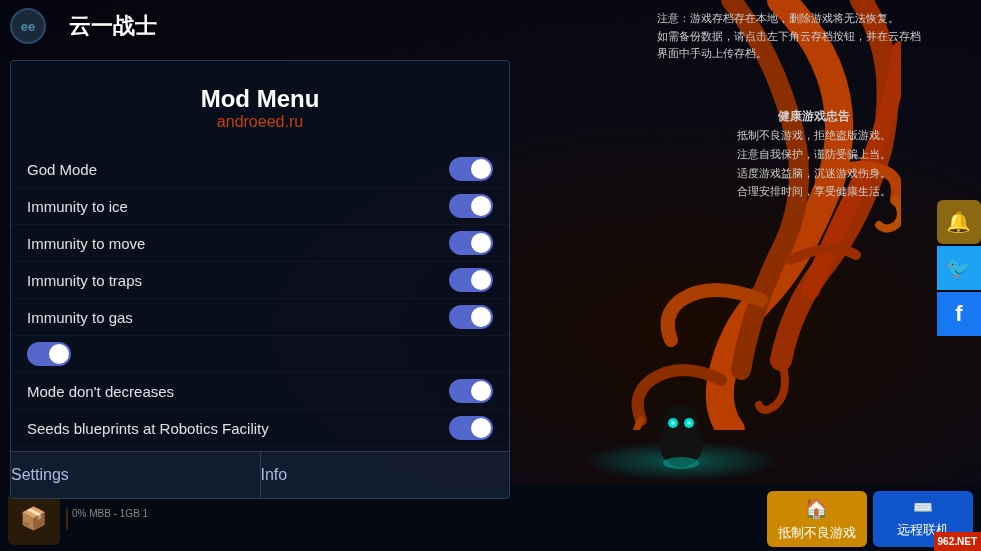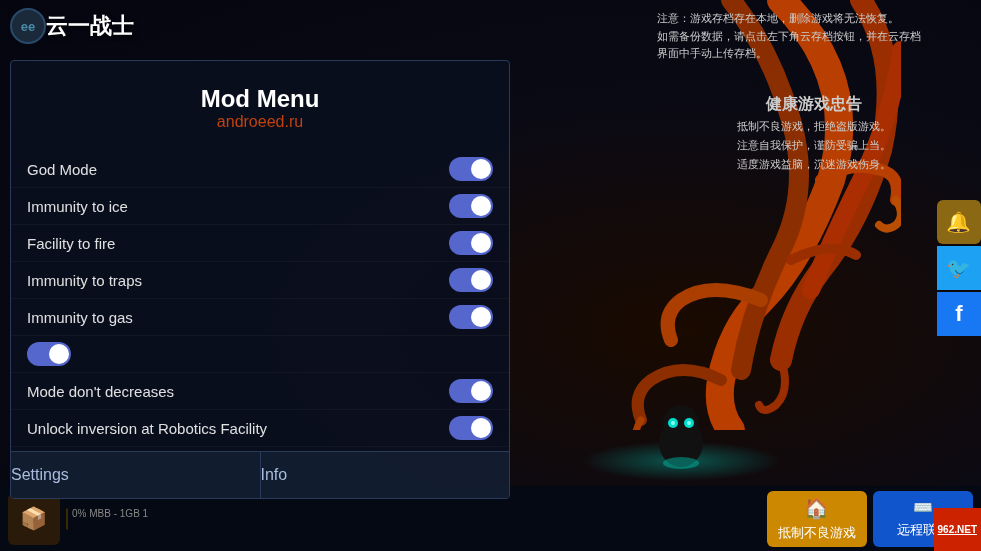--- a/index.html
+++ b/index.html
@@ -69,33 +69,34 @@
       position: absolute;
       top: 90px;
       right: 90px;
       color: #cccccc;
       font-size: 11px;
       line-height: 1.7;
       z-index: 5;
       text-align: center;
     }
     .health-text .title {
-      font-size: 16px;
+      font-size: 12px;
       font-weight: bold;
+      margin-top: 16px;
     }
 
     
     .ee-logo {
       position: absolute;
       top: 8px;
       left: 10px;
       z-index: 10;
       display: flex;
       align-items: center;
-      gap: 0;
+      gap: 23px;
     }
     .ee-circle {
       width: 36px;
       height: 36px;
       border-radius: 50%;
       background: #1a2a3a;
       border: 2px solid #2a4a6a;
       display: flex;
       align-items: center;
       justify-content: center;
@@ -303,23 +304,22 @@
 
     
     .logo-962 {
       position: absolute;
       bottom: 0;
       right: 0;
       background: #cc2200;
       color: white;
       font-size: 10px;
       font-weight: bold;
-      padding: 16px 4px;
+      padding: 4px 4px;
       z-index: 20;
-      text-decoration: underline;
     }
   </style>
 </head>
 <body>
 
 <div class="game-bg"></div>
 
 <svg class="tentacle-svg" viewBox="0 0 420 430" xmlns="http://www.w3.org/2000/svg">
   <defs>
     <radialGradient id="rg1" cx="50%" cy="50%" r="50%">
@@ -373,20 +373,21 @@
   <span style="white-space:pre-line;">注意：游戏存档存在本地，删除游戏将无法恢复。
 如需备份数据，请点击左下角云存档按钮，并在云存档
 界面中手动上传存档。</span>
 </div>
 
 <div class="health-text">
   <div class="title">健康游戏忠告</div>
   <div>抵制不良游戏，拒绝盗版游戏。</div>
   <div>注意自我保护，谨防受骗上当。</div>
   <div>适度游戏益脑，沉迷游戏伤身。</div>
+  <div>合理安排时间，享受健康生活。</div>
 </div>
 
 <div class="mod-panel">
   <div class="mod-header">
     <div class="mod-title">Mod Menu</div>
     <div class="mod-subtitle">androeed.ru</div>
   </div>
 
   <div class="mod-list">
 
@@ -396,21 +397,21 @@
           <div class="toggle-knob"></div>
         </div>
       </div>
       <div class="mod-item">
         <span>Immunity to ice</span>
         <div class="toggle on">
           <div class="toggle-knob"></div>
         </div>
       </div>
       <div class="mod-item">
-        <span>Facility to fire</span>
+        <span>Immunity to move</span>
         <div class="toggle on">
           <div class="toggle-knob"></div>
         </div>
       </div>
       <div class="mod-item">
         <span>Immunity to traps</span>
         <div class="toggle on">
           <div class="toggle-knob"></div>
         </div>
       </div>
@@ -425,21 +426,21 @@
           <div class="toggle-knob"></div>
         </div>
       </div>
       <div class="mod-item">
         <span>Mode don't decreases</span>
         <div class="toggle on">
           <div class="toggle-knob"></div>
         </div>
       </div>
       <div class="mod-item">
-        <span>Unlock inversion at Robotics Facility</span>
+        <span>Seeds blueprints at Robotics Facility</span>
         <div class="toggle on">
           <div class="toggle-knob"></div>
         </div>
       </div>
     </div>
 
   <div class="mod-footer">
     <div class="footer-btn">Settings</div>
     <div class="footer-btn">Info</div>
   </div>

